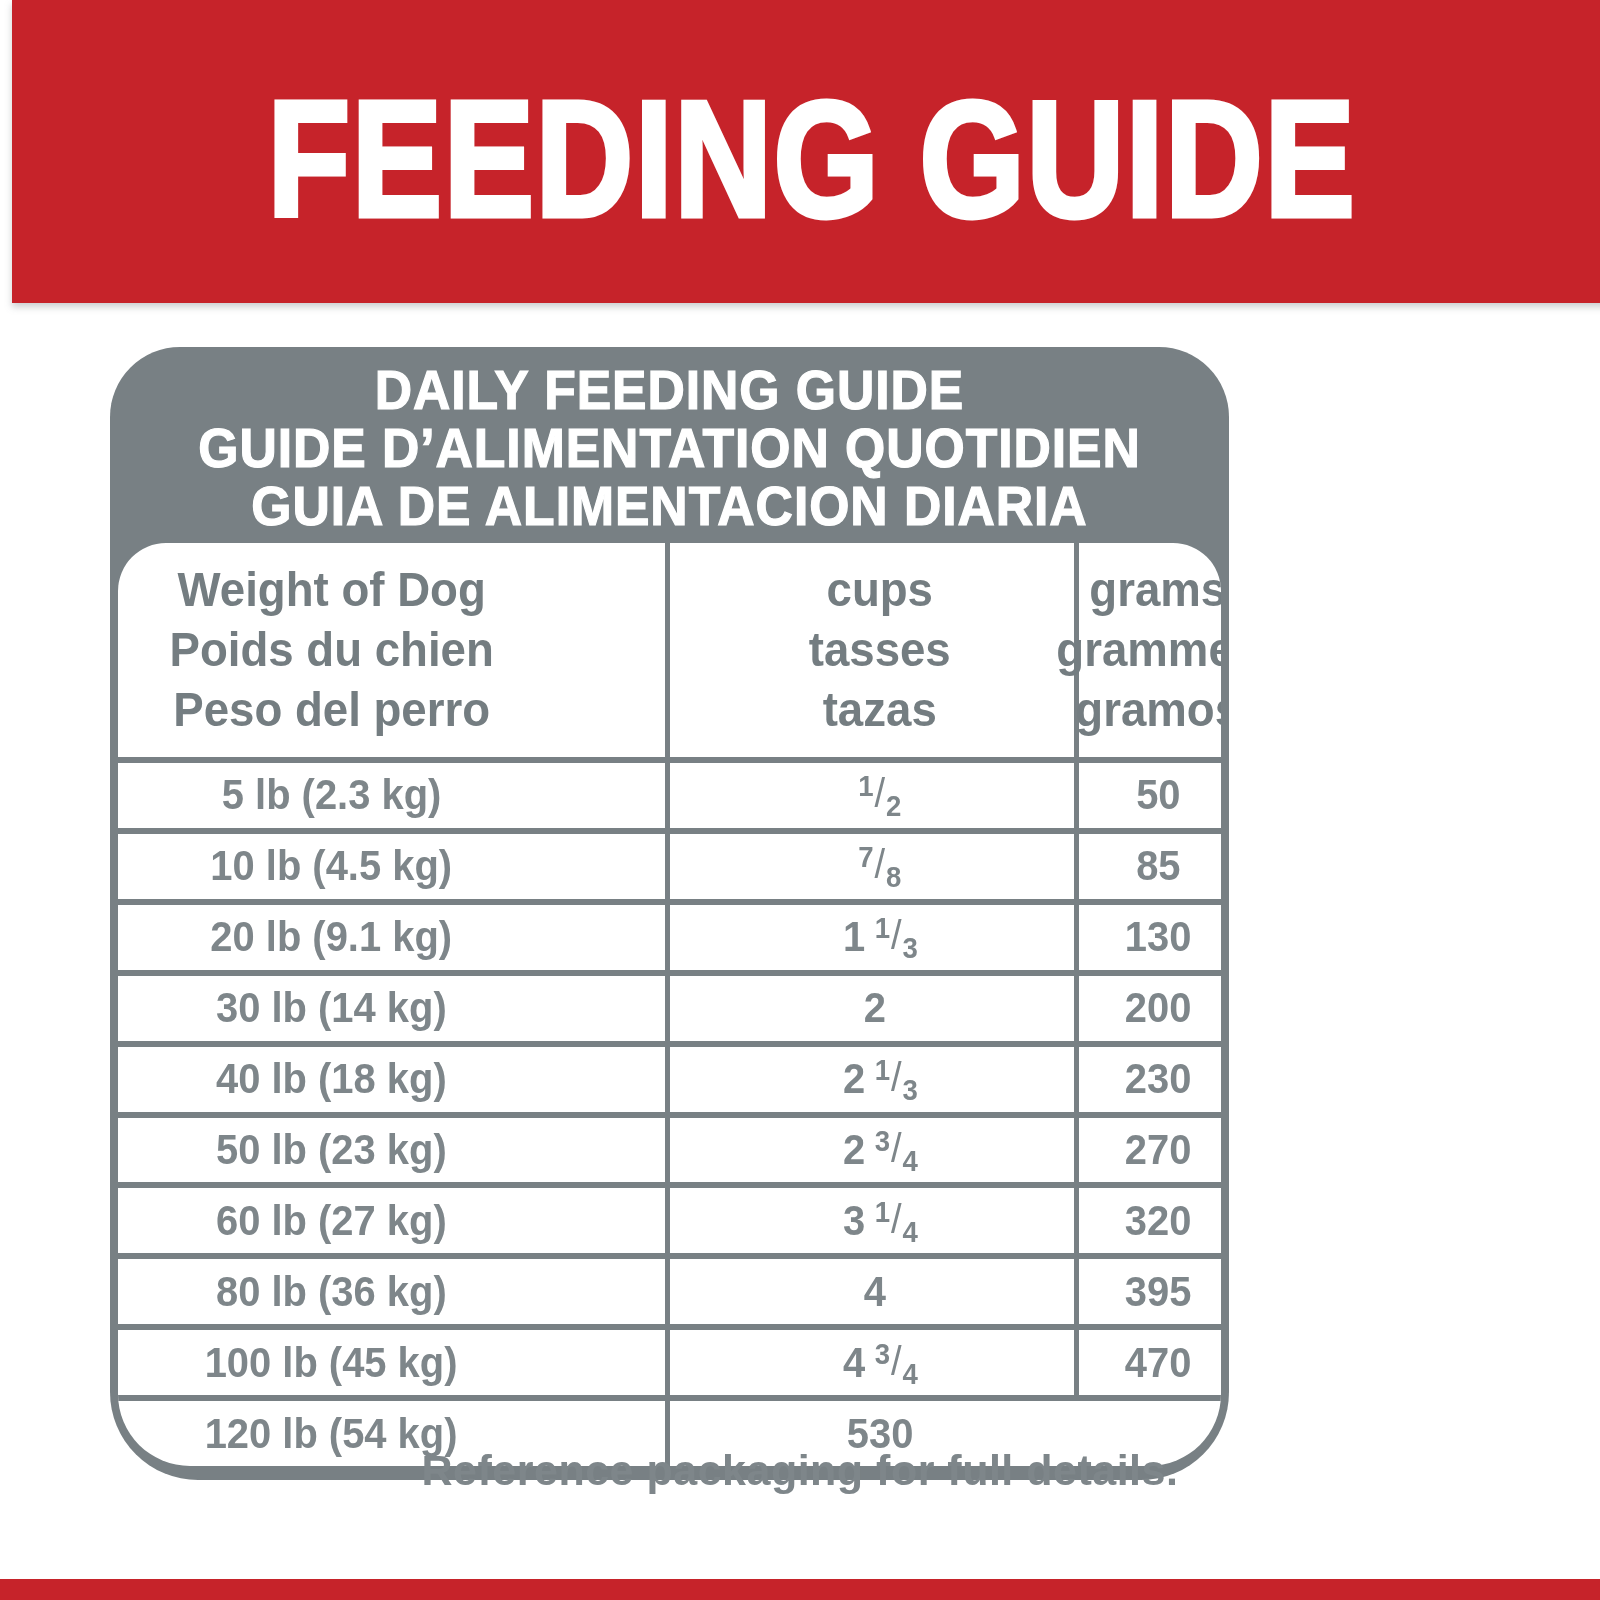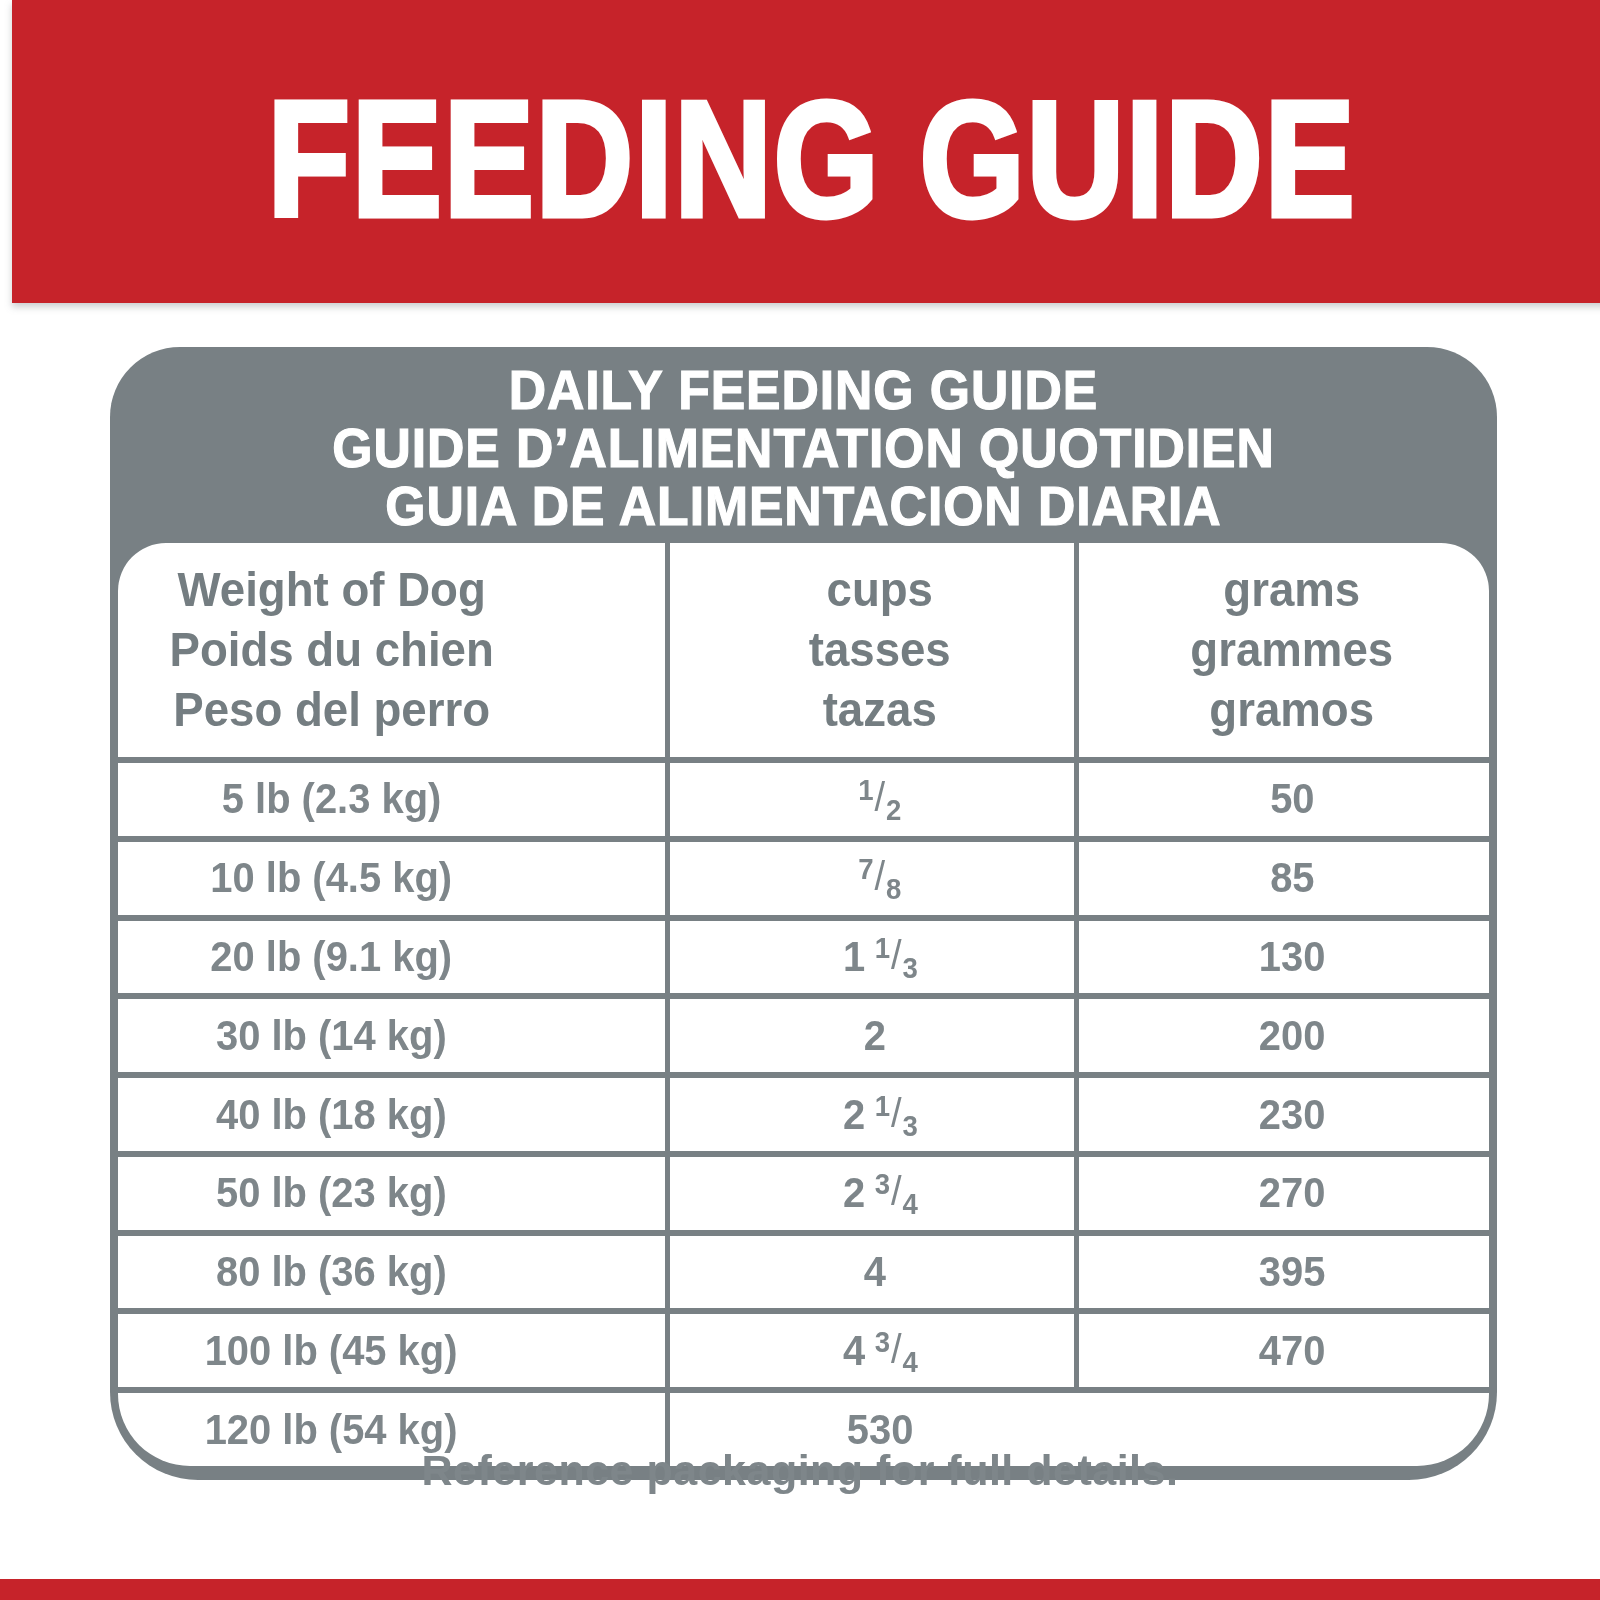--- a/index.html
+++ b/index.html
@@ -19,21 +19,21 @@
     background:var(--red);display:flex;align-items:center;justify-content:center;
     box-shadow:0 4px 7px rgba(110,118,122,.35);
   }
   .banner-title{
     margin:0;color:#ffffff;font-weight:700;font-size:165px;line-height:1;
     letter-spacing:2px;white-space:nowrap;transform:scaleX(.82);
     -webkit-text-stroke:5px #ffffff;padding-top:16px;
   }
   
   .panel{
-    position:absolute;left:110px;top:347px;width:1387px;height:1133px;
+    position:absolute;left:110px;top:347px;width:1119px;height:1133px;
     background:var(--gray);border-radius:70px 70px 88px 88px;
   }
   .panel-heading{
     position:absolute;top:14px;left:0;right:0;text-align:center;
     color:#ffffff;font-weight:700;font-size:55px;line-height:58px;letter-spacing:1px;
   }
   .heading-line{display:block;white-space:nowrap;transform:scaleX(.94);-webkit-text-stroke:1.2px #ffffff;}
   
   .tablebox{
     position:absolute;left:8px;right:8px;top:196px;bottom:14px;
@@ -170,20 +170,31 @@
     </div>
     <div class="cell c2">
       <span class="inner cups-text"><span class="fw">2</span><span class="fn">3</span><span class="fs">/</span><span class="fd">4</span></span>
     </div>
     <div class="cell c3">
       <span class="inner grams-text">270</span>
     </div>
   </div>
         <div class="trow data">
     <div class="cell c1">
+      <span class="inner weight-text">60 lb (27 kg)</span>
+    </div>
+    <div class="cell c2">
+      <span class="inner cups-text"><span class="fw">3</span><span class="fn">1</span><span class="fs">/</span><span class="fd">4</span></span>
+    </div>
+    <div class="cell c3">
+      <span class="inner grams-text">320</span>
+    </div>
+  </div>
+        <div class="trow data">
+    <div class="cell c1">
       <span class="inner weight-text">80 lb (36 kg)</span>
     </div>
     <div class="cell c2">
       <span class="inner cups-text"><span class="fw">4</span></span>
     </div>
     <div class="cell c3">
       <span class="inner grams-text">395</span>
     </div>
   </div>
         <div class="trow data">

